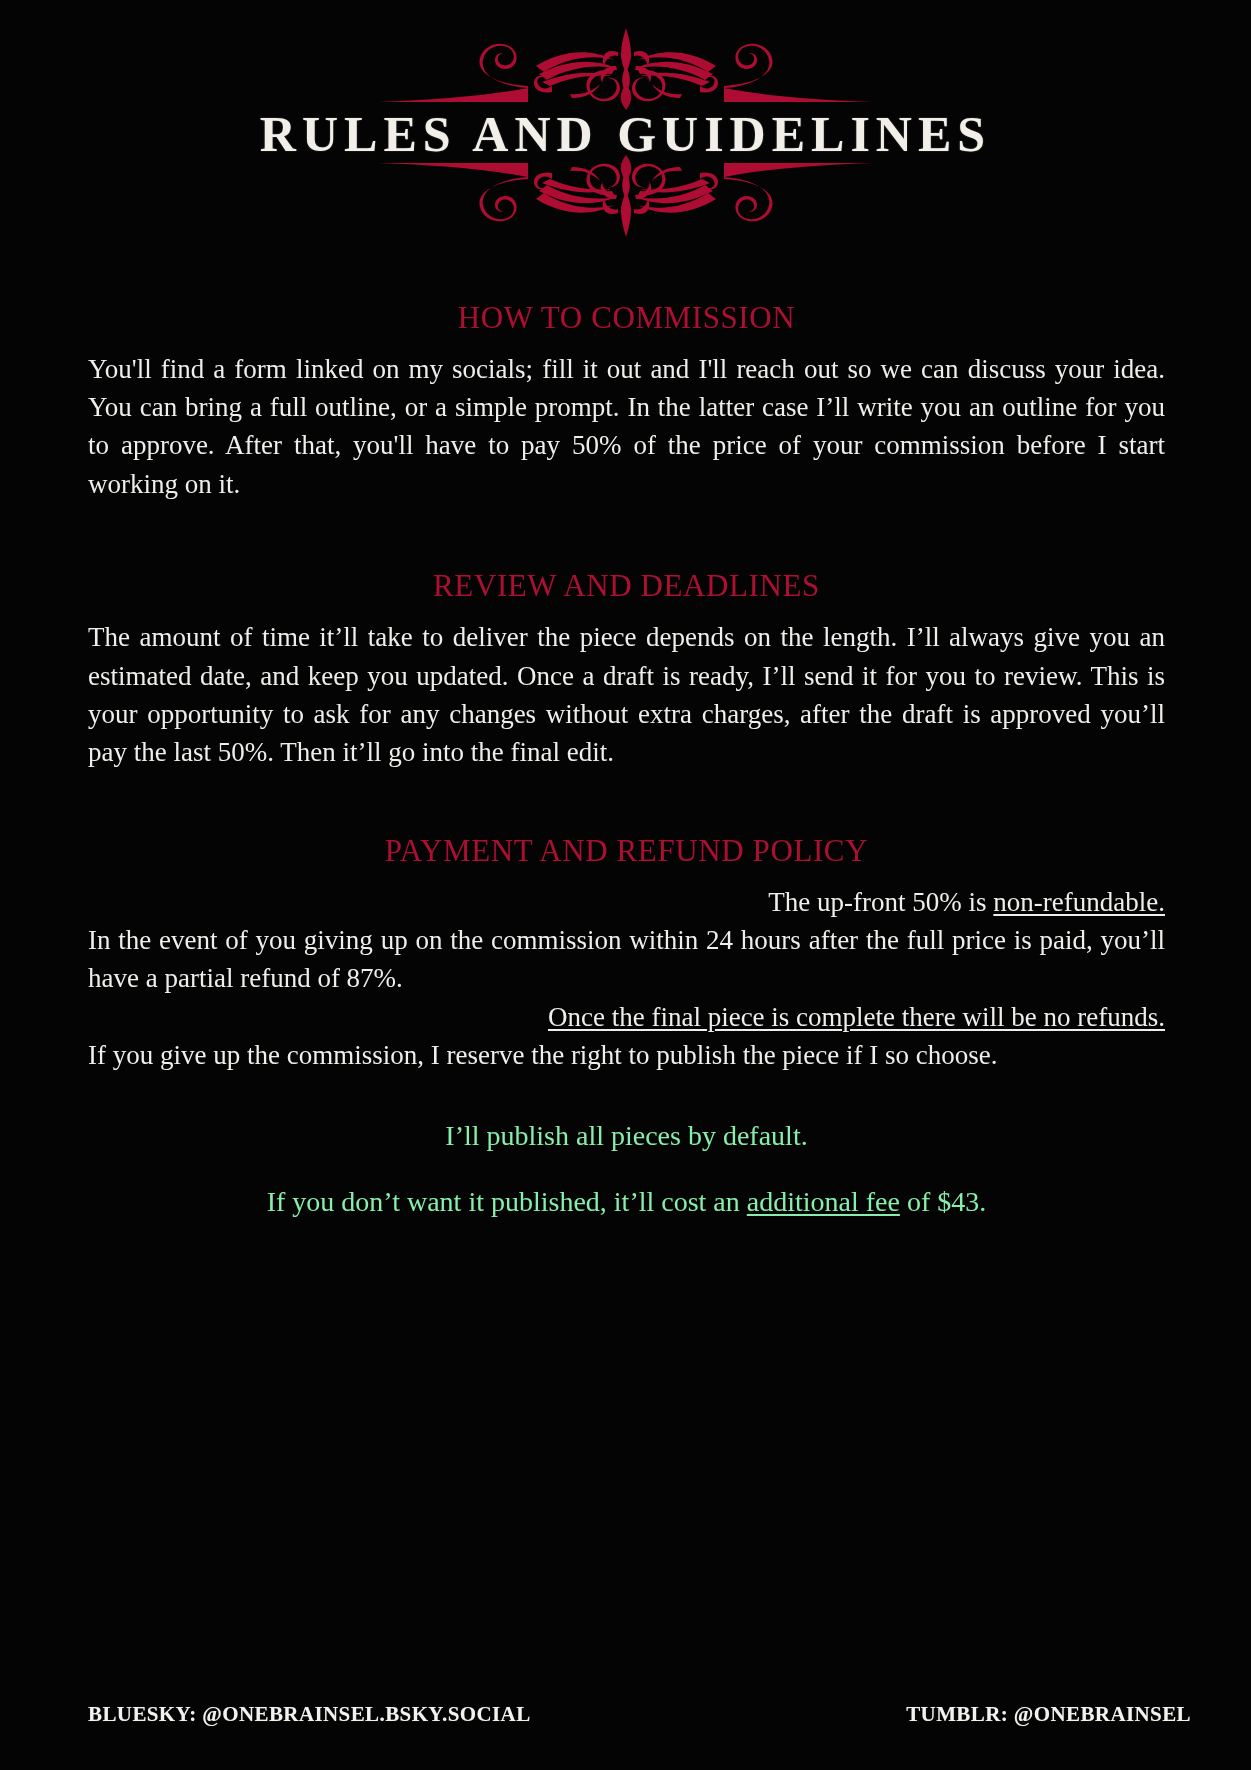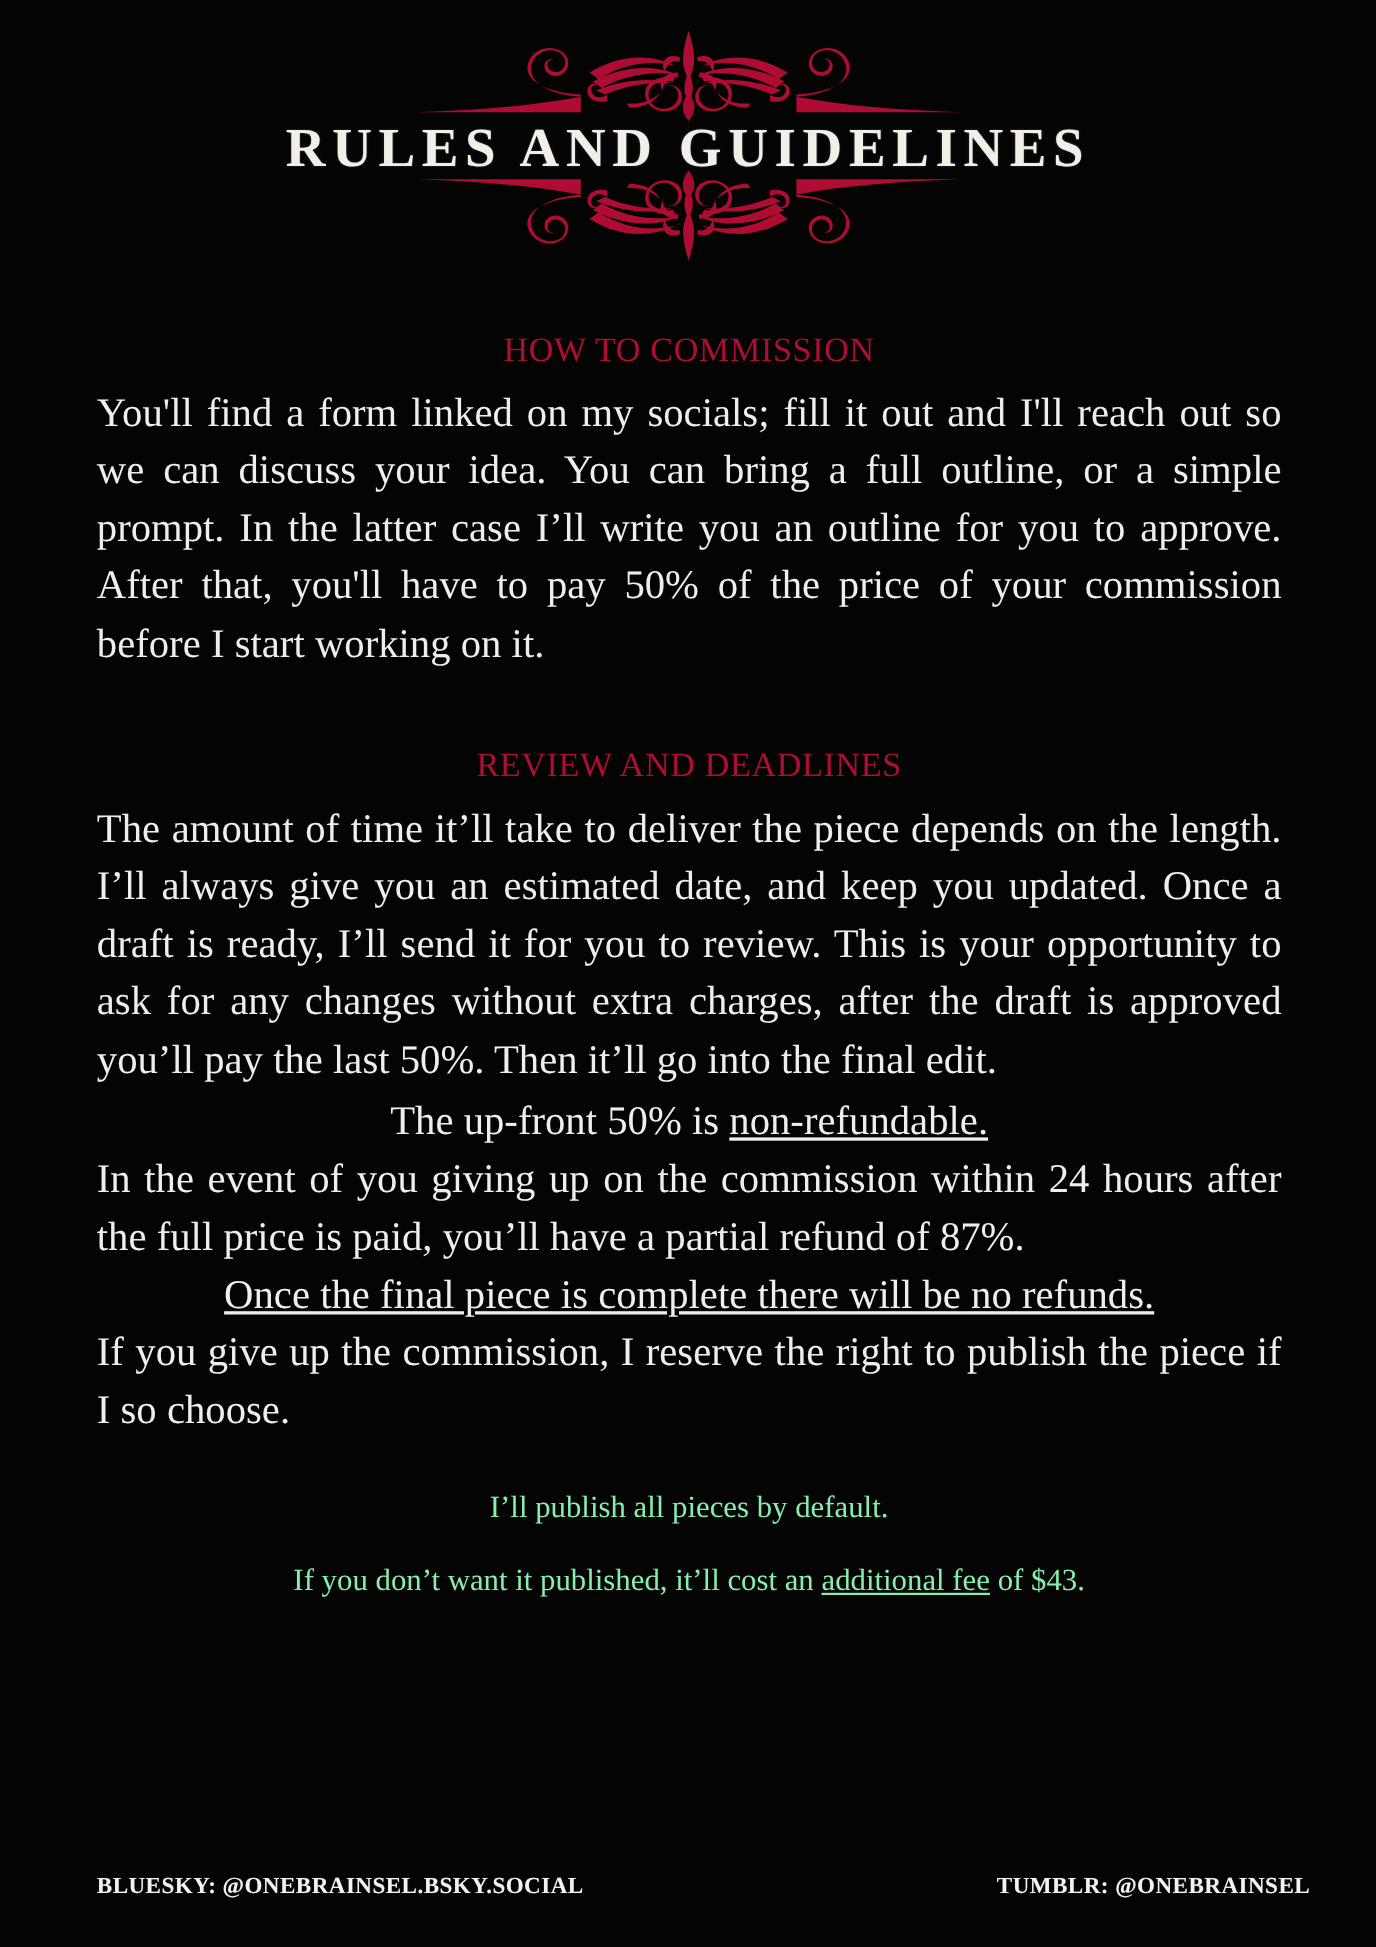--- a/index.html
+++ b/index.html
@@ -64,28 +64,28 @@
     text-transform: uppercase;
     margin: 0 0 14px 0;
     line-height: 1.2;
   }
   .sec-1 .section-heading { margin-top: 56px; }
   .sec-2 .section-heading { margin-top: 64px; }
   .sec-3 .section-heading { margin-top: 60px; }
 
   .body-text {
     color: #efeeeb;
-    font-size: 37px;
+    font-size: 27px;
     line-height: 1.42;
     text-align: justify;
     text-justify: inter-word;
     margin: 0;
     font-family: "Liberation Serif", serif;
   }
-  .body-text.left { text-align: center; }
+  .body-text.left { text-align: right; }
   .body-text .u { text-decoration: underline; text-underline-offset: 3px; }
 
   .note {
     text-align: center;
     color: #86efac;
     font-size: 28px;
     line-height: 1.4;
     font-family: "Liberation Serif", serif;
     margin: 0;
   }
@@ -231,20 +231,21 @@
       <h2 class="section-heading">HOW TO COMMISSION</h2>
       <p class="body-text">You'll find a form linked on my socials; fill it out and I'll reach out so we can discuss your idea. You can bring a full outline, or a simple prompt. In the latter case I’ll write you an outline for you to approve. After that, you'll have to pay 50% of the price of your commission before I start working on it.</p>
     </section>
 
     <section class="section sec-2">
       <h2 class="section-heading">REVIEW AND DEADLINES</h2>
       <p class="body-text">The amount of time it’ll take to deliver the piece depends on the length. I’ll always give you an estimated date, and keep you updated. Once a draft is ready, I’ll send it for you to review. This is your opportunity to ask for any changes without extra charges, after the draft is approved  you’ll pay the last 50%. Then it’ll go into the final edit.</p>
     </section>
 
     <section class="section sec-3">
+      <h2 class="section-heading">PAYMENT AND REFUND POLICY</h2>
 
       <p class="body-text left"><span>The up-front 50% is </span><span class="u">non-refundable.</span></p>
 
       <p class="body-text">In the event of you giving up on the commission within 24 hours after the full price is paid, you’ll have a partial refund of 87%.</p>
 
       <p class="body-text left"><span class="u">Once the final piece is complete there will be no refunds.</span></p>
 
       <p class="body-text">If you give up the commission, I reserve the right to publish the piece if I so choose.</p>
     </section>
 

